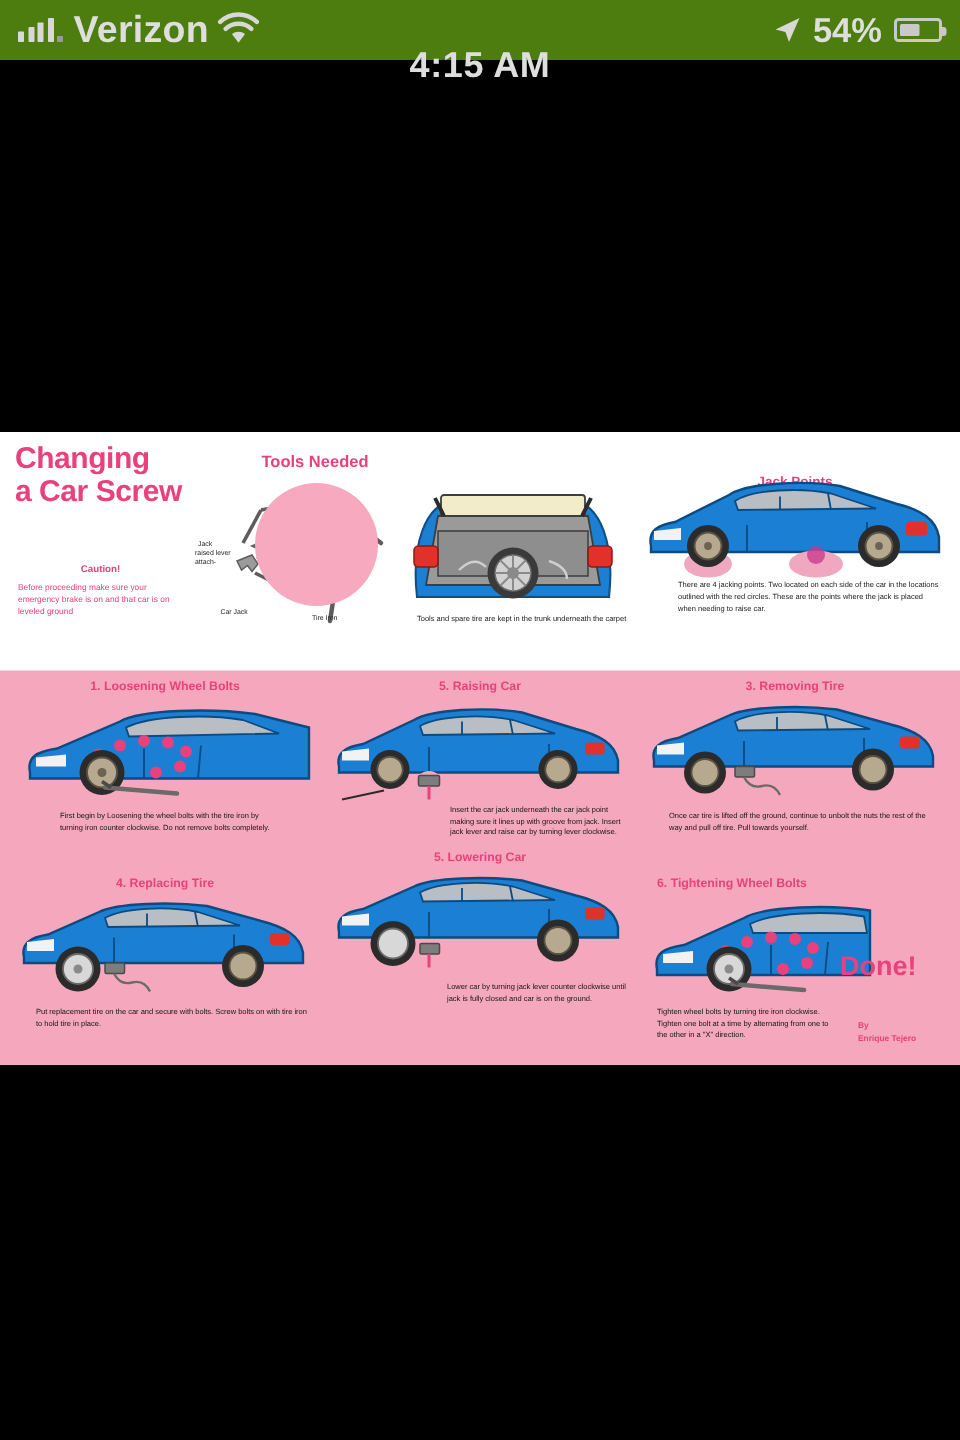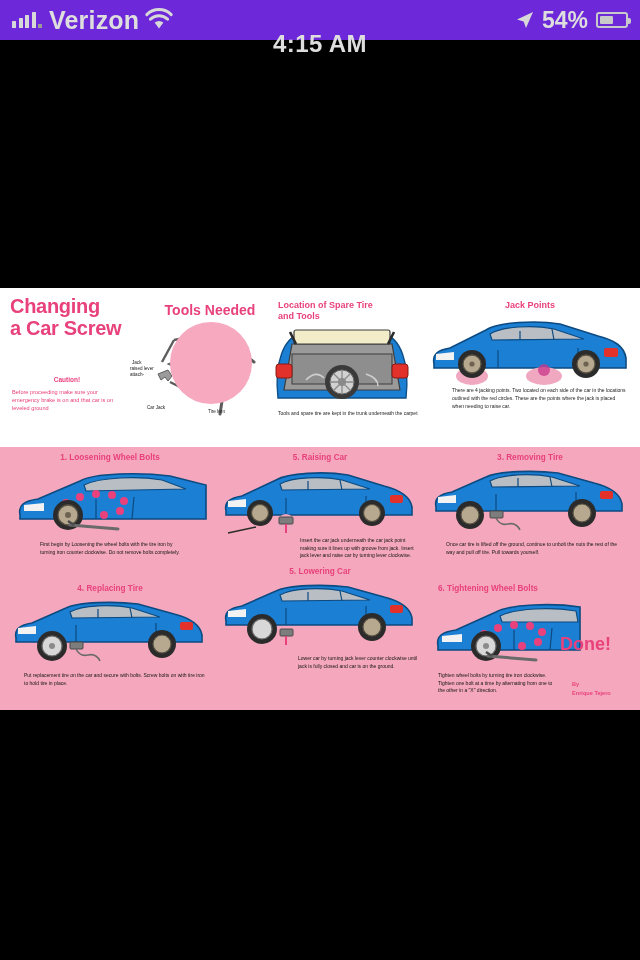--- a/index.html
+++ b/index.html
@@ -1,21 +1,21 @@
 <!DOCTYPE html>
 <html><head>
 <meta charset="utf-8">
 <style>
   * { margin:0; padding:0; box-sizing:border-box; }
   html,body { width:640px; height:960px; background:#000; overflow:hidden;
               font-family:"Liberation Sans", sans-serif; }
 
   
   .statusbar { position:absolute; left:0; top:0; width:640px; height:40px;
-               background:#6d28d9; color:#d8d8d8; display:flex; align-items:center; }
+               background:#4d7c0f; color:#d8d8d8; display:flex; align-items:center; }
   .sb-left  { display:flex; align-items:center; gap:7px; padding-left:12px; flex:0 0 auto; }
   .sb-mid   { position:absolute; left:0; right:0; text-align:center;
               font-size:24px; font-weight:bold; letter-spacing:.4px; color:#dedede;margin-top:48px; }
   .sb-right { margin-left:auto; display:flex; align-items:center; gap:8px; padding-right:12px;
               position:relative; z-index:2; }
   .carrier  { font-size:25px; font-weight:bold; color:#dedede; letter-spacing:.2px; }
   .bars { display:flex; align-items:flex-end; gap:2.5px; height:16px; }
   .bars i { display:block; width:4px; background:#d8d8d8; border-radius:.5px; }
   .bars i:nth-child(1){ height:7px; }
   .bars i:nth-child(2){ height:10px; }
@@ -40,34 +40,34 @@
   .title { position:absolute; left:10px; top:8px; width:135px;
            color:#e8417c; font-weight:bold; font-size:20px; line-height:1.08;
            letter-spacing:-.3px; }
   .caution { position:absolute; left:12px; top:88px; width:110px; text-align:center;
              color:#e8417c; font-size:6.5px; font-weight:bold; }
   .caution-body { position:absolute; left:12px; top:100px; width:108px;
                   color:#e8417c; font-size:5.6px; line-height:1.45; }
 
   
   .tools-ttl { position:absolute; left:150px; top:14px; width:120px; text-align:center;
-               font-size:14px; }
+               font-size:11px; }
   .tools-art { position:absolute; left:150px; top:28px; width:120px; height:104px; }
   .pinkcircle { position:absolute; left:20px; top:6px; width:82px; height:82px;
                 background:#f6a9bf; border-radius:50%; }
   .lbl { position:absolute; color:#222; font-size:4.6px; line-height:1.4; }
 
   
   .spare-ttl { position:absolute; left:278px; top:12px; width:130px; font-size:9px; line-height:1.2; }
   .spare-art { position:absolute; left:272px; top:36px; width:140px; height:82px; }
   .spare-cap { position:absolute; left:278px; top:122px; width:140px;
                font-size:5px; line-height:1.5; color:#222; }
 
   
-  .jp-ttl  { position:absolute; left:430px; top:12px; width:200px; text-align:center; font-size:9px; }
+  .jp-ttl  { position:absolute; left:430px; top:28px; width:200px; text-align:center; font-size:9px; }
   .jp-art  { position:absolute; left:428px; top:26px; width:205px; height:70px; }
   .jp-cap  { position:absolute; left:452px; top:99px; width:175px;
              font-size:5px; line-height:1.55; color:#222; }
 
   
   .step { position:absolute; width:208px; height:129px; }
   .step .sttl { position:absolute; left:0; top:4px; width:100%; text-align:center;
                 font-size:8.2px; }
   .step .sart { position:absolute; left:4px; top:18px; width:200px; height:68px; }
   .step .scap { position:absolute; font-size:5px; line-height:1.5; color:#151515; }
@@ -138,24 +138,20 @@
         <g fill="#9b9b9b" stroke="#5d5d5d" stroke-width="1">
           <path d="M8 58 l10 -4 l4 6 l-4 5 l-3 -4 l-4 3 Z"></path>
         </g>
       </svg>
       <span class="lbl" style="left:-18px; top:44px;">Jack</span>
       <span class="lbl" style="left:-20px; top:50px; width:26px;">raised lever attach-</span>
       <span class="lbl" style="left:-3px; top:89px;">Car Jack</span>
       <span class="lbl" style="left:58px; top:93px;">Tire Iron</span>
     </div>
 
-    <div class="spare-ttl pinkttl">
-      <div>Location of Spare Tire</div>
-      <div>and Tools</div>
-    </div>
     <div class="spare-art">
       <svg width="140" height="82" viewBox="0 0 140 82">
         <path d="M6 74 C2 38 12 14 28 10 L112 10 C128 14 138 38 134 74 Z" fill="#1b7fd4" stroke="#0f4f86" stroke-width="1.4"></path>
         <path d="M20 20 L120 20 L128 66 L12 66 Z" fill="#9a9a9a" stroke="#3d3d3d" stroke-width="1.2"></path>
         <rect x="22" y="6" width="96" height="14" rx="2" fill="#f2ecc8" stroke="#3d3d3d" stroke-width="1.2"></rect>
         <path d="M24 20 L18 8 M116 20 L122 8" stroke="#2b2b2b" stroke-width="2.6" fill="none"></path>
         <rect x="20" y="30" width="100" height="30" fill="#8e8e8e" stroke="#3d3d3d" stroke-width="1"></rect>
         <circle cx="70" cy="58" r="17" fill="#3a3a3a"></circle>
         <circle cx="70" cy="58" r="12" fill="#d2d2d2" stroke="#6a6a6a" stroke-width="1"></circle>
         <circle cx="70" cy="58" r="4" fill="#8a8a8a"></circle>

